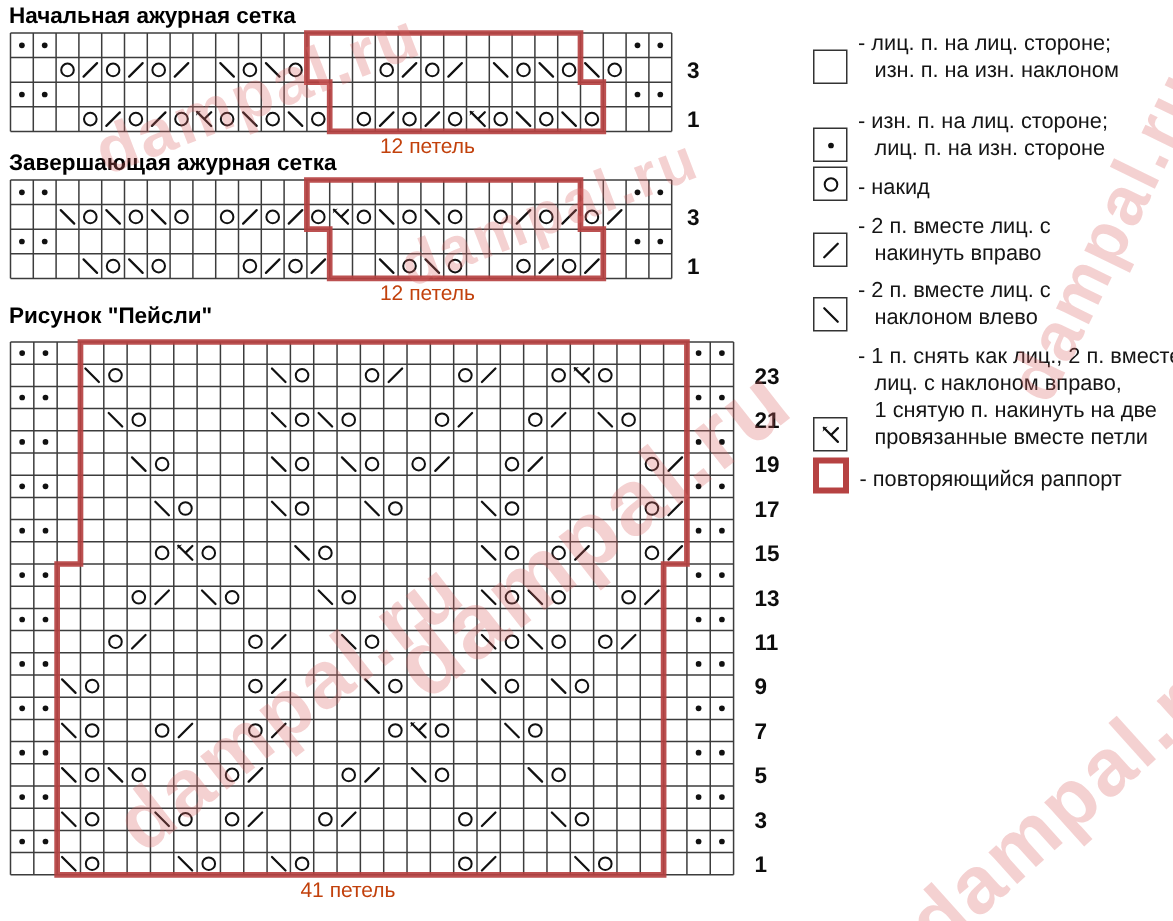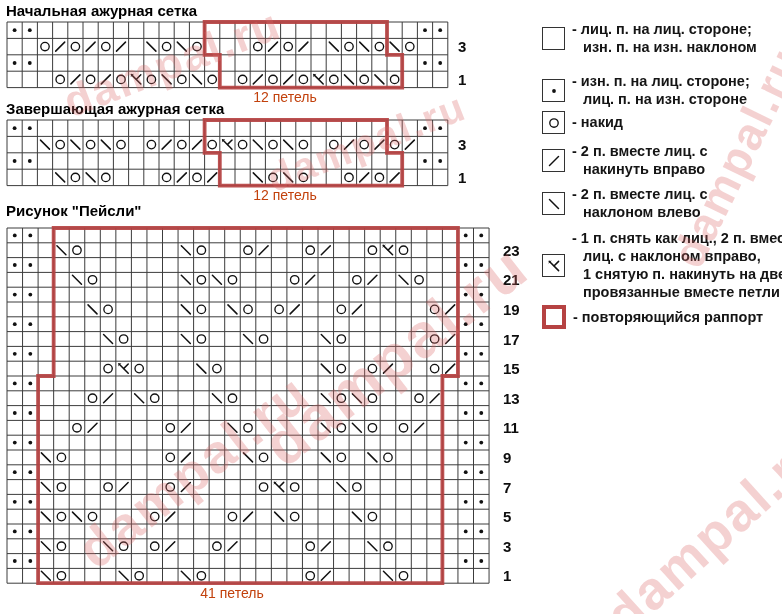--- a/index.html
+++ b/index.html
@@ -2,21 +2,21 @@
 <html><head>
 <meta charset="utf-8">
 <style>
   html,body{margin:0;padding:0;background:#fff;}
   #stage{position:relative;width:782px;height:614px;background:#ffffff;overflow:hidden;
          font-family:"Liberation Sans","DejaVu Sans",sans-serif;color:#111;}
   #charts-svg{position:absolute;left:0;top:0;}
   .chart-title{position:absolute;font-size:15px;font-weight:bold;color:#000000;white-space:nowrap;}
   .stitch-count{position:absolute;width:120px;text-align:center;font-size:14px;color:#c2410c;white-space:nowrap;}
   #legend{position:absolute;left:542px;top:0;width:240px;height:614px;}
-  .lg-item{position:absolute;left:0;display:flex;align-items:center;font-weight:bold;}
+  .lg-item{position:absolute;left:0;display:flex;align-items:flex-end;}
   .lg-box{flex:0 0 auto;width:21px;height:21px;border:1.4px solid #333;background:#fff;
           display:inline-flex;align-items:center;justify-content:center;margin-top:1px;}
   .lg-box.red{border:4px solid #b64242;width:16px;height:16px;}
   .lg-text{margin-left:7px;font-size:14.5px;line-height:18px;color:#151515;white-space:nowrap;}
   .lg-cont{padding-left:11px;}
   .wm{position:absolute;font-weight:bold;color:rgba(217,102,102,0.30);letter-spacing:2px;
       white-space:nowrap;pointer-events:none;}
 </style>
 </head>
 <body>

